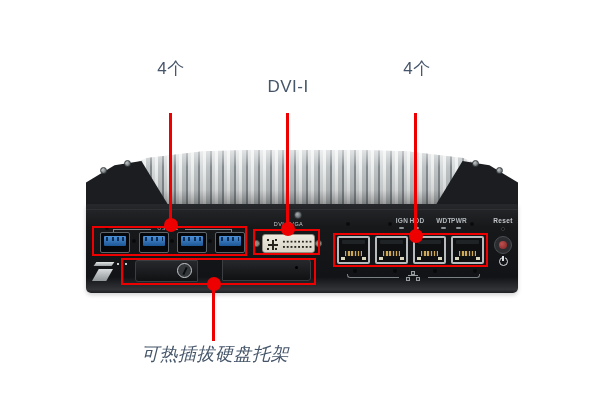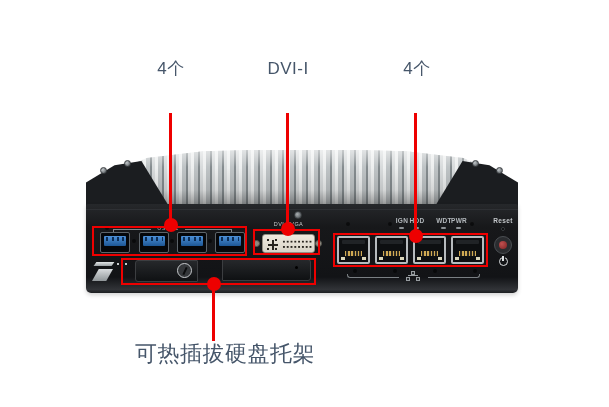--- a/index.html
+++ b/index.html
@@ -4,23 +4,23 @@
 <style>
   * { margin:0; padding:0; box-sizing:border-box; }
   html,body { background:#fff; }
   body { font-family:"Liberation Sans","DejaVu Sans",sans-serif; }
   .stage { position:relative; width:609px; height:407px; background:#ffffff; overflow:hidden; }
 
   
   .callout { position:absolute; color:#46566a; font-size:17px; line-height:22px; text-align:center; letter-spacing:.5px; }
   .callout div { white-space:nowrap; }
   .lbl-usb { left:91px;  top:58px; width:160px; }
-  .lbl-dvi { left:228px; top:58px; width:120px; }
+  .lbl-dvi { left:228px; top:76px; width:120px; }
   .lbl-lan { left:337px; top:58px; width:160px; }
-  .lbl-hdd { left:135px; top:343px; width:160px; font-size:22px; }
+  .lbl-hdd { left:135px; top:343px; width:160px; font-size:18px;font-style:italic; }
 
   
   .rline { position:absolute; width:3px; background:#ee0000; z-index:40; }
   .rl-usb { left:169px; top:113px; height:109px; }
   .rl-dvi { left:286px; top:113px; height:113px; }
   .rl-lan { left:414px; top:113px; height:120px; }
   .rl-hdd { left:212px; top:284px; height:57px; }
   .rdot { position:absolute; width:14px; height:14px; border-radius:50%; background:#ee0000; z-index:41; }
   .rd-usb { left:164px; top:218px; }
   .rd-dvi { left:281px; top:222px; }

